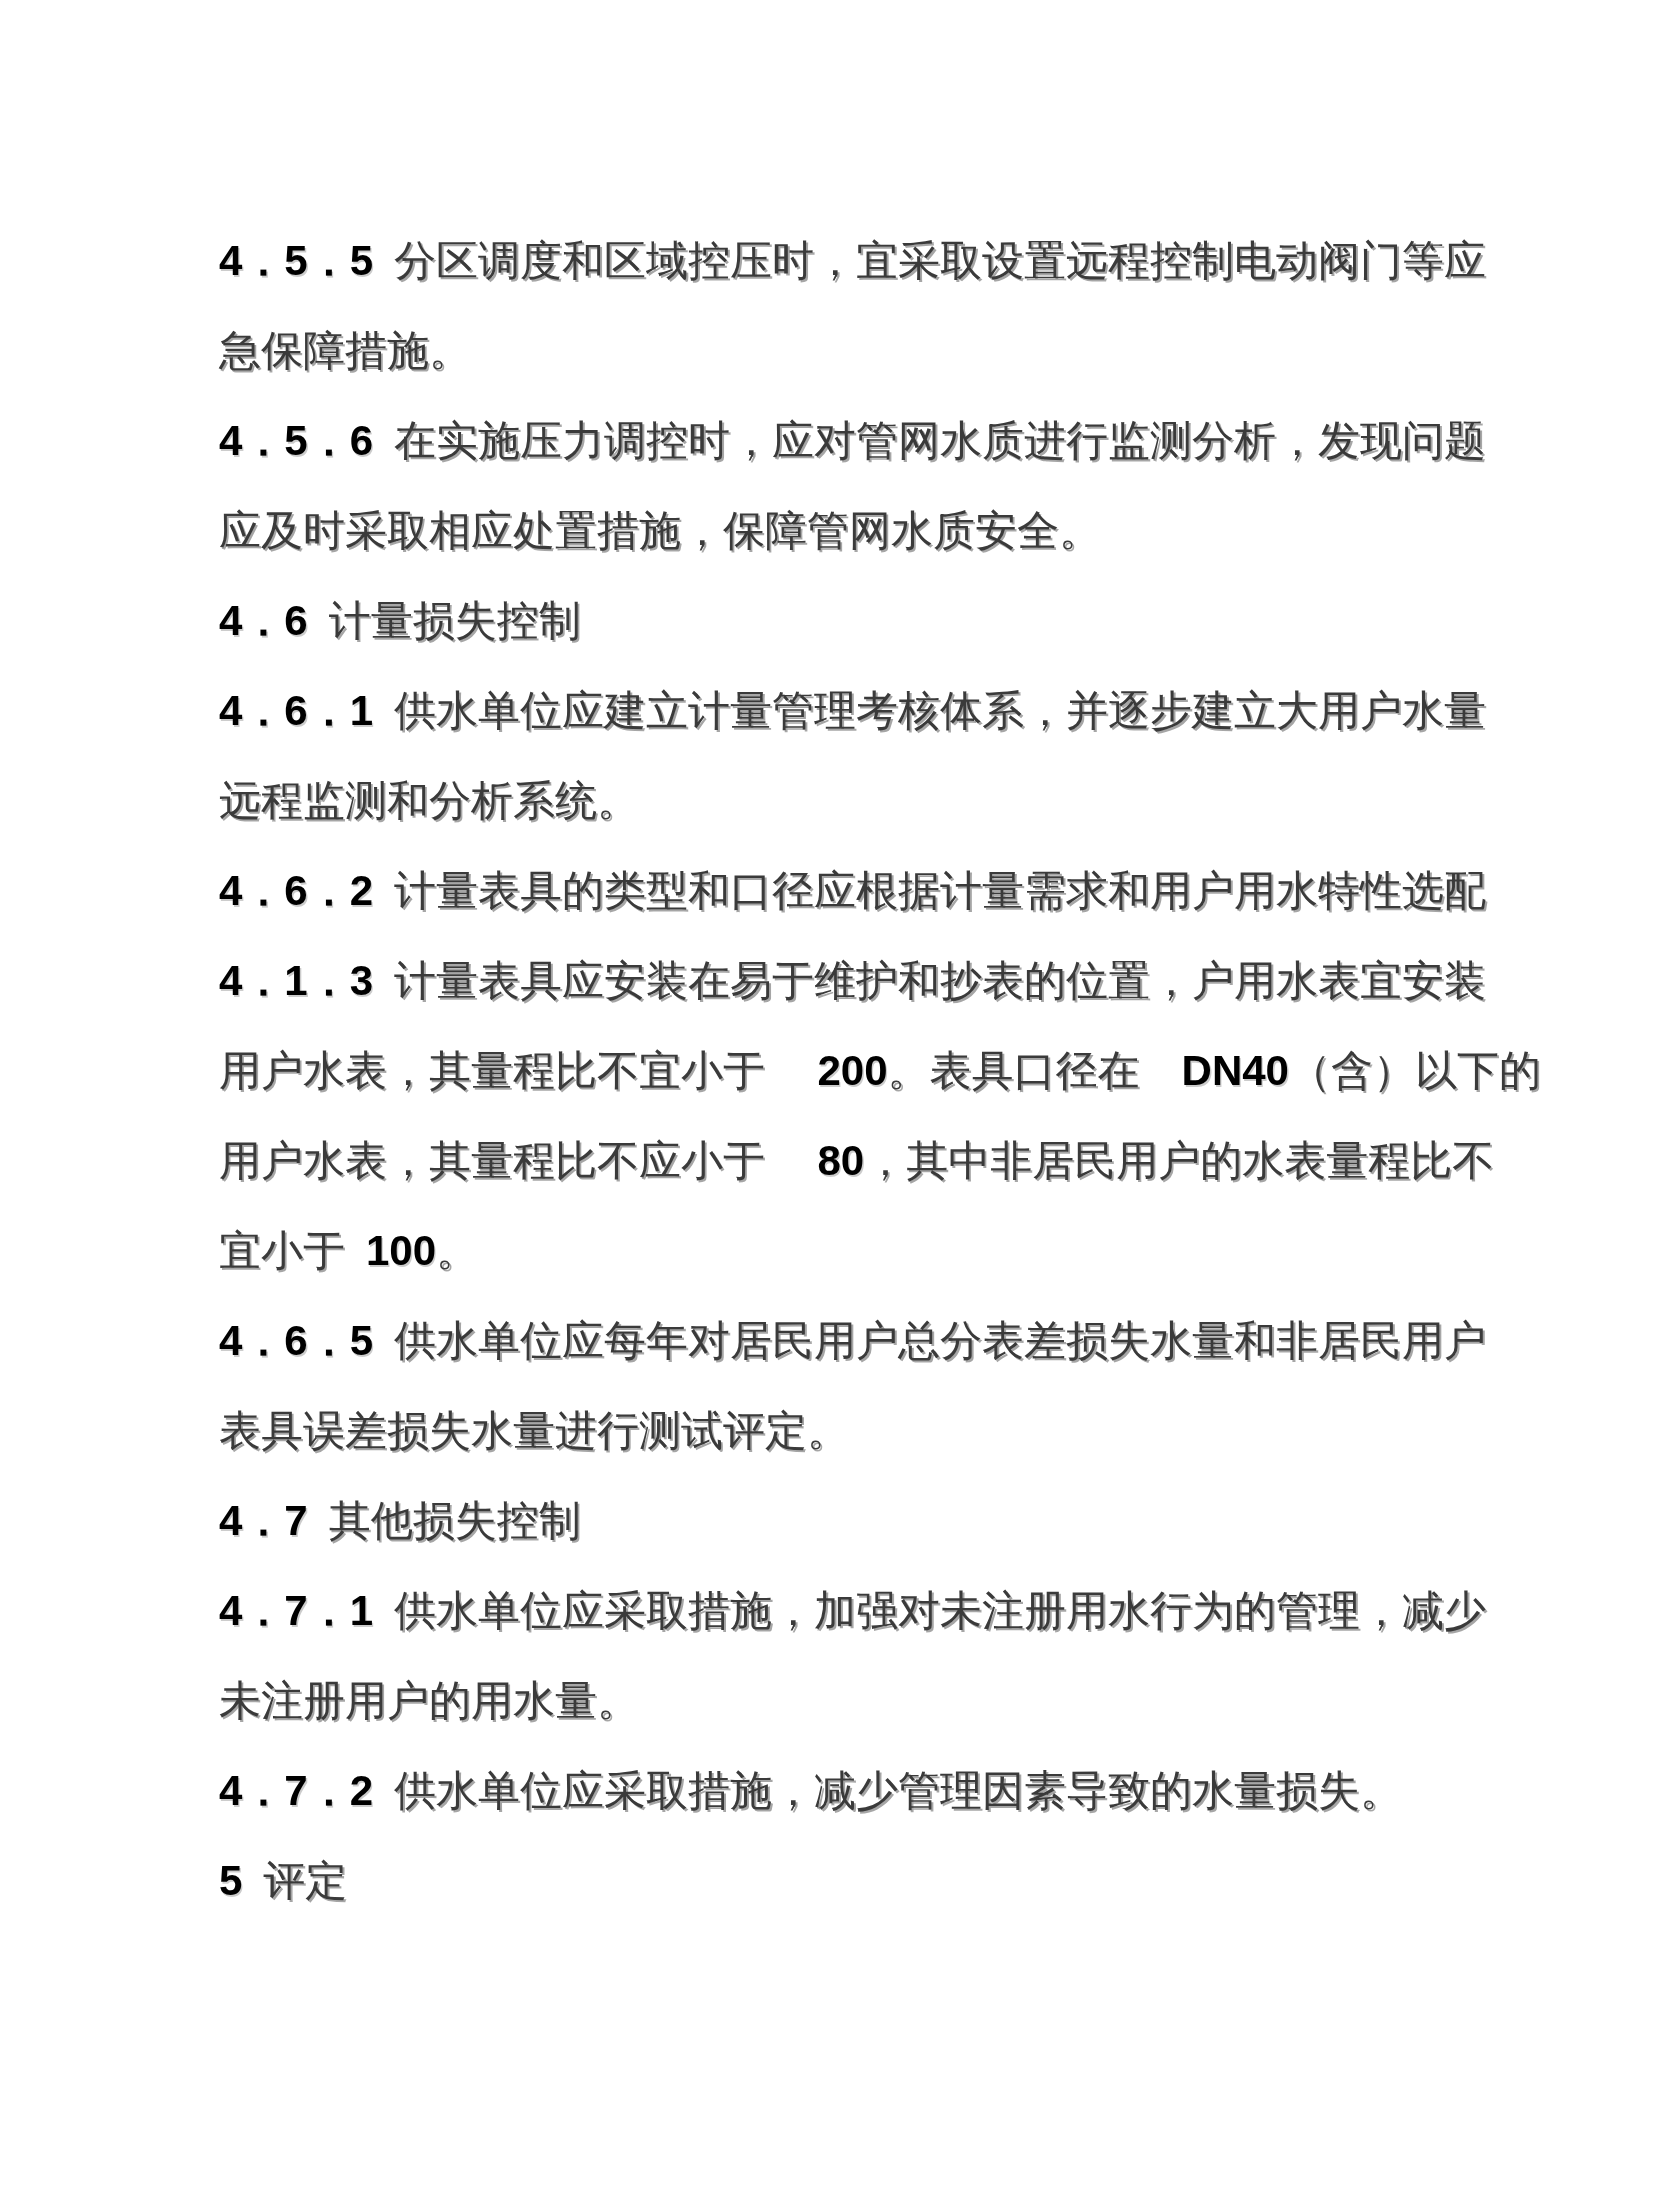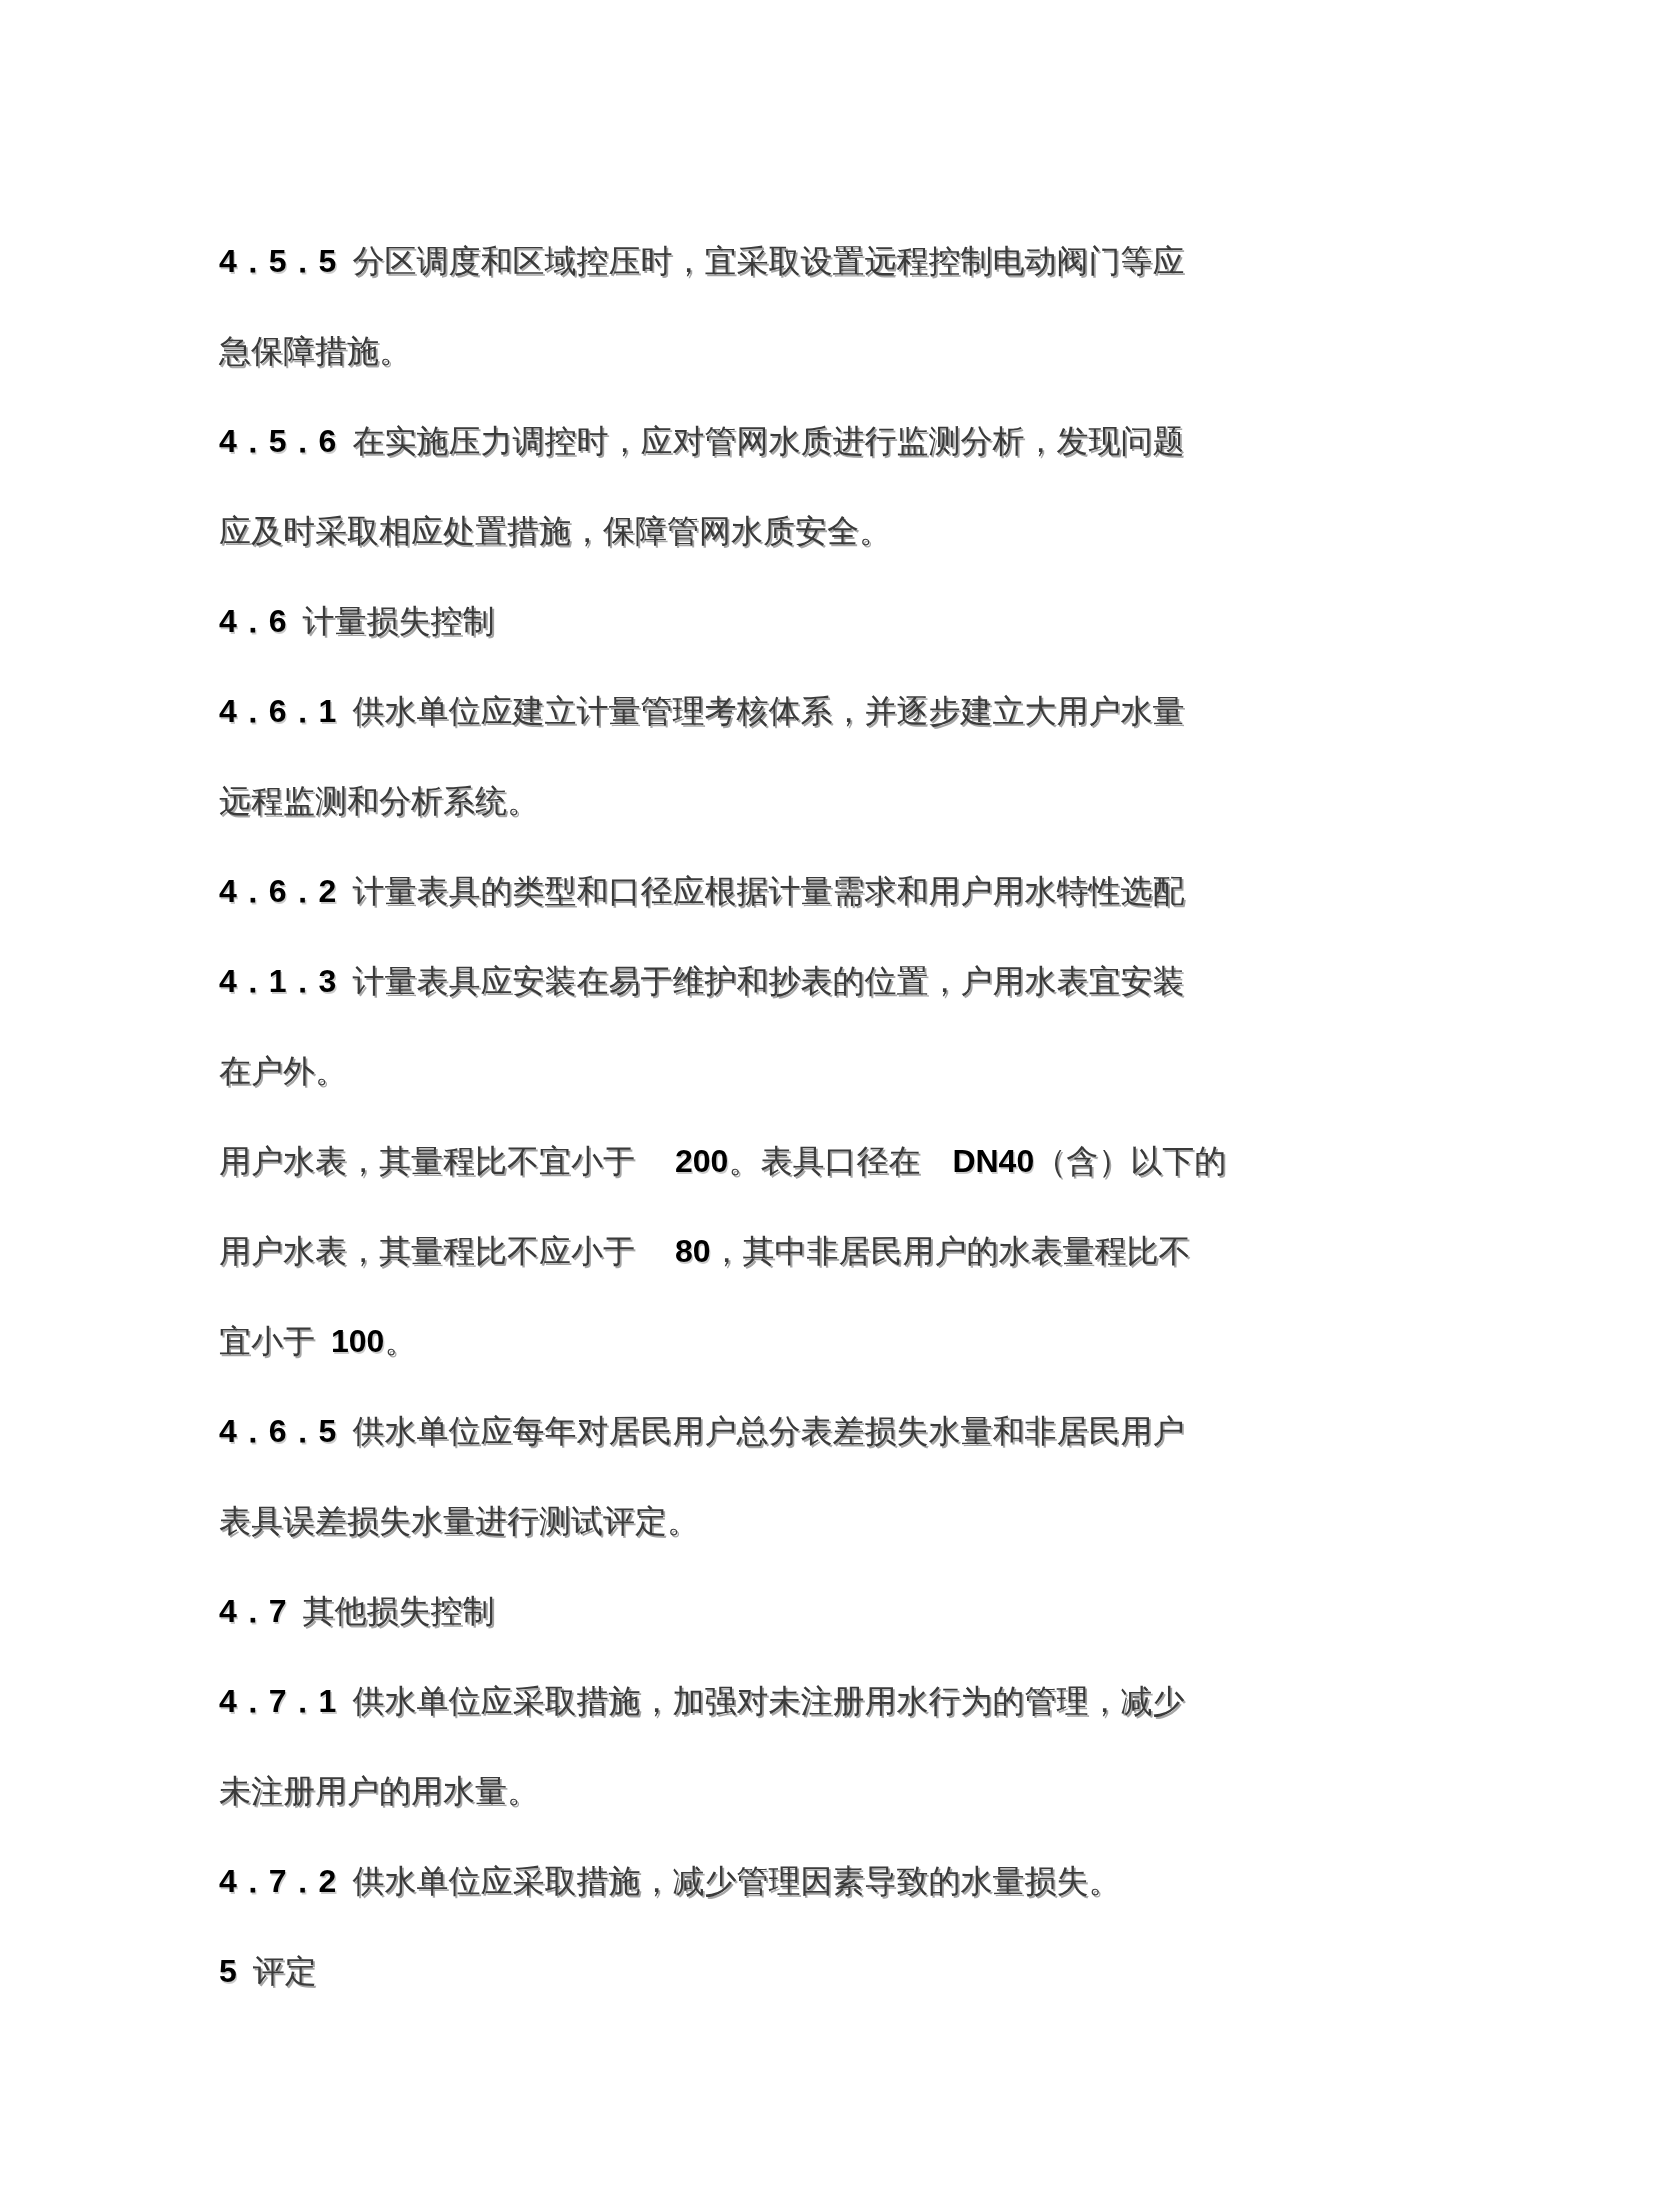--- a/index.html
+++ b/index.html
@@ -18,21 +18,21 @@
     position: absolute;
     left: 219px;
     top: 216px;
     width: 1317px;
   }
   .line {
     margin: 0;
     padding: 0;
     height: 90px;
     line-height: 90px;
-    font-size: 32px;
+    font-size: 42px;
     white-space: pre;
     color: #3c3c3c;
     font-family: "Liberation Serif", "DejaVu Serif", serif;
   }
   .seg-cn {
     font-family: "Liberation Serif", "DejaVu Serif", serif;
     font-weight: 400;
     color: #3a3a3a;
     text-shadow: 1.8px 2.2px 0.4px rgba(0,0,0,0.35);
   }
@@ -50,21 +50,20 @@
   <div class="doc">
       <div class="line"><span class="seg-num">4．5．5</span><span class="seg-cn">  分区调度和区域控压时，宜采取设置远程控制电动阀门等应</span></div>
       <div class="line"><span class="seg-cn">急保障措施。</span></div>
       <div class="line"><span class="seg-num">4．5．6</span><span class="seg-cn">  在实施压力调控时，应对管网水质进行监测分析，发现问题</span></div>
       <div class="line"><span class="seg-cn">应及时采取相应处置措施，保障管网水质安全。</span></div>
       <div class="line"><span class="seg-num">4．6</span><span class="seg-cn">  计量损失控制</span></div>
       <div class="line"><span class="seg-num">4．6．1</span><span class="seg-cn">  供水单位应建立计量管理考核体系，并逐步建立大用户水量</span></div>
       <div class="line"><span class="seg-cn">远程监测和分析系统。</span></div>
       <div class="line"><span class="seg-num">4．6．2</span><span class="seg-cn">  计量表具的类型和口径应根据计量需求和用户用水特性选配</span></div>
       <div class="line"><span class="seg-num">4．1．3</span><span class="seg-cn">  计量表具应安装在易于维护和抄表的位置，户用水表宜安装</span></div>
-      <div class="line"><span class="seg-cn">在户外。</span></div>
       <div class="line"><span class="seg-cn">用户水表，其量程比不宜小于     </span><span class="seg-num">200</span><span class="seg-cn">。表具口径在    </span><span class="seg-num">DN40</span><span class="seg-cn">（含）以下的</span></div>
       <div class="line"><span class="seg-cn">用户水表，其量程比不应小于     </span><span class="seg-num">80</span><span class="seg-cn">，其中非居民用户的水表量程比不</span></div>
       <div class="line"><span class="seg-cn">宜小于  </span><span class="seg-num">100</span><span class="seg-cn">。</span></div>
       <div class="line"><span class="seg-num">4．6．5</span><span class="seg-cn">  供水单位应每年对居民用户总分表差损失水量和非居民用户</span></div>
       <div class="line"><span class="seg-cn">表具误差损失水量进行测试评定。</span></div>
       <div class="line"><span class="seg-num">4．7</span><span class="seg-cn">  其他损失控制</span></div>
       <div class="line"><span class="seg-num">4．7．1</span><span class="seg-cn">  供水单位应采取措施，加强对未注册用水行为的管理，减少</span></div>
       <div class="line"><span class="seg-cn">未注册用户的用水量。</span></div>
       <div class="line"><span class="seg-num">4．7．2</span><span class="seg-cn">  供水单位应采取措施，减少管理因素导致的水量损失。</span></div>
       <div class="line"><span class="seg-num">5</span><span class="seg-cn">  评定</span></div>

